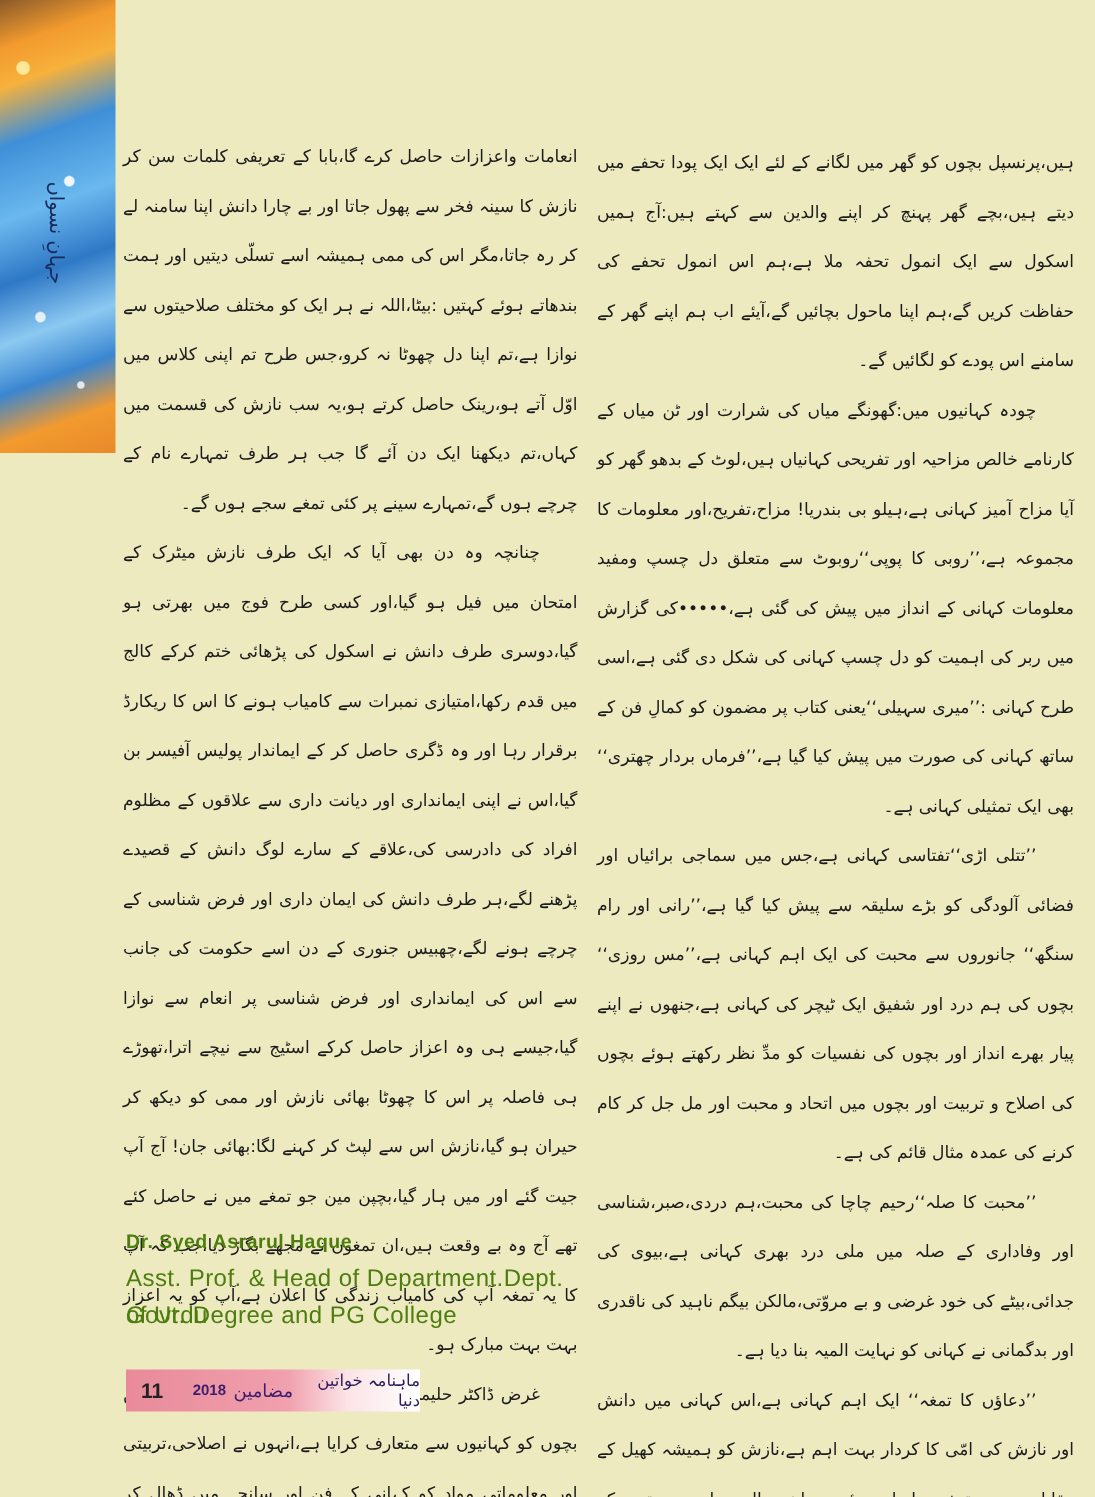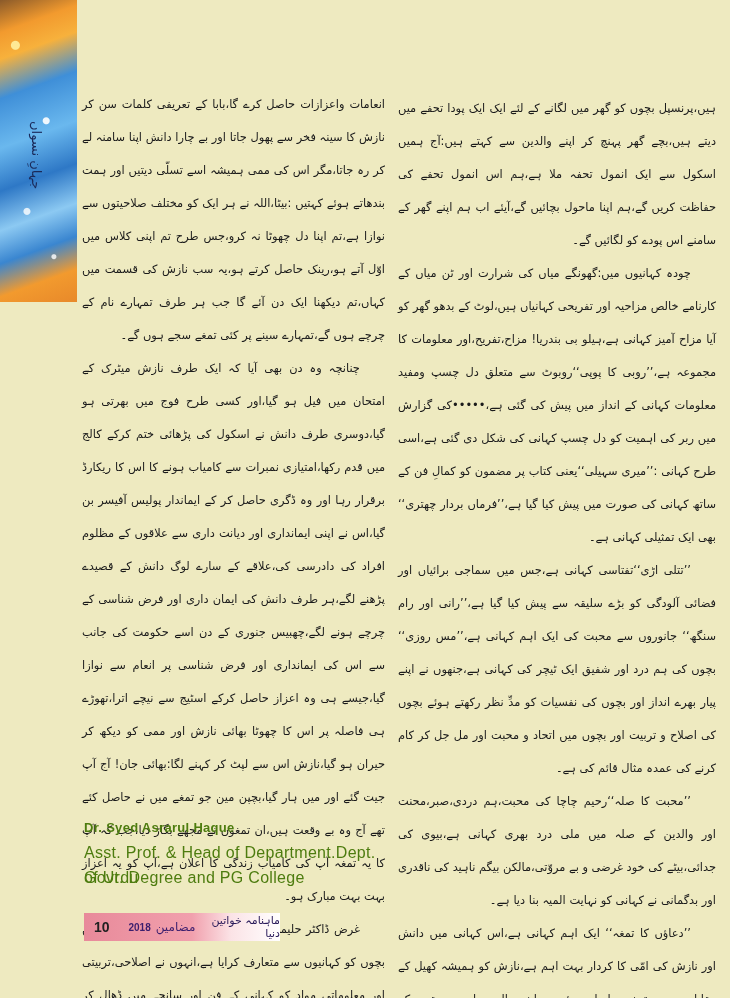--- a/index.html
+++ b/index.html
@@ -58,28 +58,28 @@
 <div class="col col-left">
   <p>انعامات واعزازات حاصل کرے گا،بابا کے تعریفی کلمات سن کر نازش کا سینہ فخر سے پھول جاتا اور بے چارا دانش اپنا سامنہ لے کر رہ جاتا،مگر اس کی ممی ہمیشہ اسے تسلّی دیتیں اور ہمت بندھاتے ہوئے کہتیں :بیٹا،اللہ نے ہر ایک کو مختلف صلاحیتوں سے نوازا ہے،تم اپنا دل چھوٹا نہ کرو،جس طرح تم اپنی کلاس میں اوّل آتے ہو،رینک حاصل کرتے ہو،یہ سب نازش کی قسمت میں کہاں،تم دیکھنا ایک دن آئے گا جب ہر طرف تمہارے نام کے چرچے ہوں گے،تمہارے سینے پر کئی تمغے سجے ہوں گے۔</p>
   <p class="indent">چنانچہ وہ دن بھی آیا کہ ایک طرف نازش میٹرک کے امتحان میں فیل ہو گیا،اور کسی طرح فوج میں بھرتی ہو گیا،دوسری طرف دانش نے اسکول کی پڑھائی ختم کرکے کالج میں قدم رکھا،امتیازی نمبرات سے کامیاب ہونے کا اس کا ریکارڈ برقرار رہا اور وہ ڈگری حاصل کر کے ایماندار پولیس آفیسر بن گیا،اس نے اپنی ایمانداری اور دیانت داری سے علاقوں کے مظلوم افراد کی دادرسی کی،علاقے کے سارے لوگ دانش کے قصیدے پڑھنے لگے،ہر طرف دانش کی ایمان داری اور فرض شناسی کے چرچے ہونے لگے،چھبیس جنوری کے دن اسے حکومت کی جانب سے اس کی ایمانداری اور فرض شناسی پر انعام سے نوازا گیا،جیسے ہی وہ اعزاز حاصل کرکے اسٹیج سے نیچے اترا،تھوڑے ہی فاصلہ پر اس کا چھوٹا بھائی نازش اور ممی کو دیکھ کر حیران ہو گیا،نازش اس سے لپٹ کر کہنے لگا:بھائی جان! آج آپ جیت گئے اور میں ہار گیا،بچپن مین جو تمغے میں نے حاصل کئے تھے آج وہ بے وقعت ہیں،ان تمغوں نے مجھے بگاڑ دیا،جب کہ آپ کا یہ تمغہ آپ کی کامیاب زندگی کا اعلان ہے،آپ کو یہ اعزاز بہت بہت مبارک ہو۔</p>
   <p class="indent">غرض ڈاکٹر حلیمہ فردوس نے ایک نئے اور منفرد انداز میں بچوں کو کہانیوں سے متعارف کرایا ہے،انہوں نے اصلاحی،تربیتی اور معلوماتی مواد کو کہانی کے فن اور سانچے میں ڈھال کر بچوں کے لئے دل چسپ اور پرکشش بنا دیا ہے،اور بچوں کے ادب کی تاریخ میں ممتاز مقام حاصل کیا ہے،ڈاکٹر حلیمہ فردوس بچوں کی کہانیوں ،ڈرامے اور مضامین میں اپنے منفرد،اختراعی و تکنیکی انداز و اسلوب کی بدولت بچوں کے ادب میں مدّتوں یاد رکھی جائیں گی۔□□□</p>
 </div>
 
 <div class="col col-right">
   <p>ہیں،پرنسپل بچوں کو گھر میں لگانے کے لئے ایک ایک پودا تحفے میں دیتے ہیں،بچے گھر پہنچ کر اپنے والدین سے کہتے ہیں:آج ہمیں اسکول سے ایک انمول تحفہ ملا ہے،ہم اس انمول تحفے کی حفاظت کریں گے،ہم اپنا ماحول بچائیں گے،آیئے اب ہم اپنے گھر کے سامنے اس پودے کو لگائیں گے۔</p>
   <p class="indent">چودہ کہانیوں میں:گھونگے میاں کی شرارت اور ٹن میاں کے کارنامے خالص مزاحیہ اور تفریحی کہانیاں ہیں،لوٹ کے بدھو گھر کو آیا مزاح آمیز کہانی ہے،ہیلو بی بندریا! مزاح،تفریح،اور معلومات کا مجموعہ ہے،’’روبی کا پوپی‘‘روبوٹ سے متعلق دل چسپ ومفید معلومات کہانی کے انداز میں پیش کی گئی ہے،•••••کی گزارش میں ربر کی اہمیت کو دل چسپ کہانی کی شکل دی گئی ہے،اسی طرح کہانی :’’میری سہیلی‘‘یعنی کتاب پر مضمون کو کمالِ فن کے ساتھ کہانی کی صورت میں پیش کیا گیا ہے،’’فرماں بردار چھتری‘‘ بھی ایک تمثیلی کہانی ہے۔</p>
   <p class="indent">’’تتلی اڑی‘‘تفتاسی کہانی ہے،جس میں سماجی برائیاں اور فضائی آلودگی کو بڑے سلیقہ سے پیش کیا گیا ہے،’’رانی اور رام سنگھ‘‘ جانوروں سے محبت کی ایک اہم کہانی ہے،’’مس روزی‘‘ بچوں کی ہم درد اور شفیق ایک ٹیچر کی کہانی ہے،جنھوں نے اپنے پیار بھرے انداز اور بچوں کی نفسیات کو مدِّ نظر رکھتے ہوئے بچوں کی اصلاح و تربیت اور بچوں میں اتحاد و محبت اور مل جل کر کام کرنے کی عمدہ مثال قائم کی ہے۔</p>
-  <p class="indent">’’محبت کا صلہ‘‘رحیم چاچا کی محبت،ہم دردی،صبر،محنت اور والدین کے صلہ میں ملی درد بھری کہانی ہے،بیوی کی جدائی،بیٹے کی خود غرضی و بے مروّتی،مالکن بیگم ناہید کی ناقدری اور بدگمانی نے کہانی کو نہایت المیہ بنا دیا ہے۔</p>
+  <p class="indent">’’محبت کا صلہ‘‘رحیم چاچا کی محبت،ہم دردی،صبر،شناسی اور وفاداری کے صلہ میں ملی درد بھری کہانی ہے،بیوی کی جدائی،بیٹے کی خود غرضی و بے مروّتی،مالکن بیگم ناہید کی ناقدری اور بدگمانی نے کہانی کو نہایت المیہ بنا دیا ہے۔</p>
   <p class="indent">’’دعاؤں کا تمغہ‘‘ ایک اہم کہانی ہے،اس کہانی میں دانش اور نازش کی امّی کا کردار بہت اہم ہے،نازش کو ہمیشہ کھیل کے مقابلوں میں تمغے حاصل ہوئے،وہ اپنے والدین اور دوستوں کے سامنے اپنے جیتے ہوئے میڈلس کی نہ صرف نمائش کرتا،بلکہ بڑے بھائی دانش کی کھلی بھی اڑاتا تھا،اس کے والد نازش کی پیٹھ ٹھوک کر کہتے:میرا بیٹا تو مجھ پر گیا ہے،دیکھنا یہ بڑا ہو کر کھیل کی دنیا میں بڑا نام کمائے گا،بڑے بڑے</p>
 </div>
 
 <div class="sig">
   <div class="name">Dr. Syed Asrarul Haque</div>
   <div>Asst. Prof. &amp; Head of Department.Dept. of Urdu</div>
   <div>Govt. Degree and PG College</div>
 </div>
 
 <div class="footer">
-  <span class="page">10</span>
+  <span class="page">11</span>
   <span class="year">2018</span>
   <span class="month">مضامین</span>
   <span class="mag">ماہنامہ خواتین دنیا</span>
 </div>
 
 </body></html>

